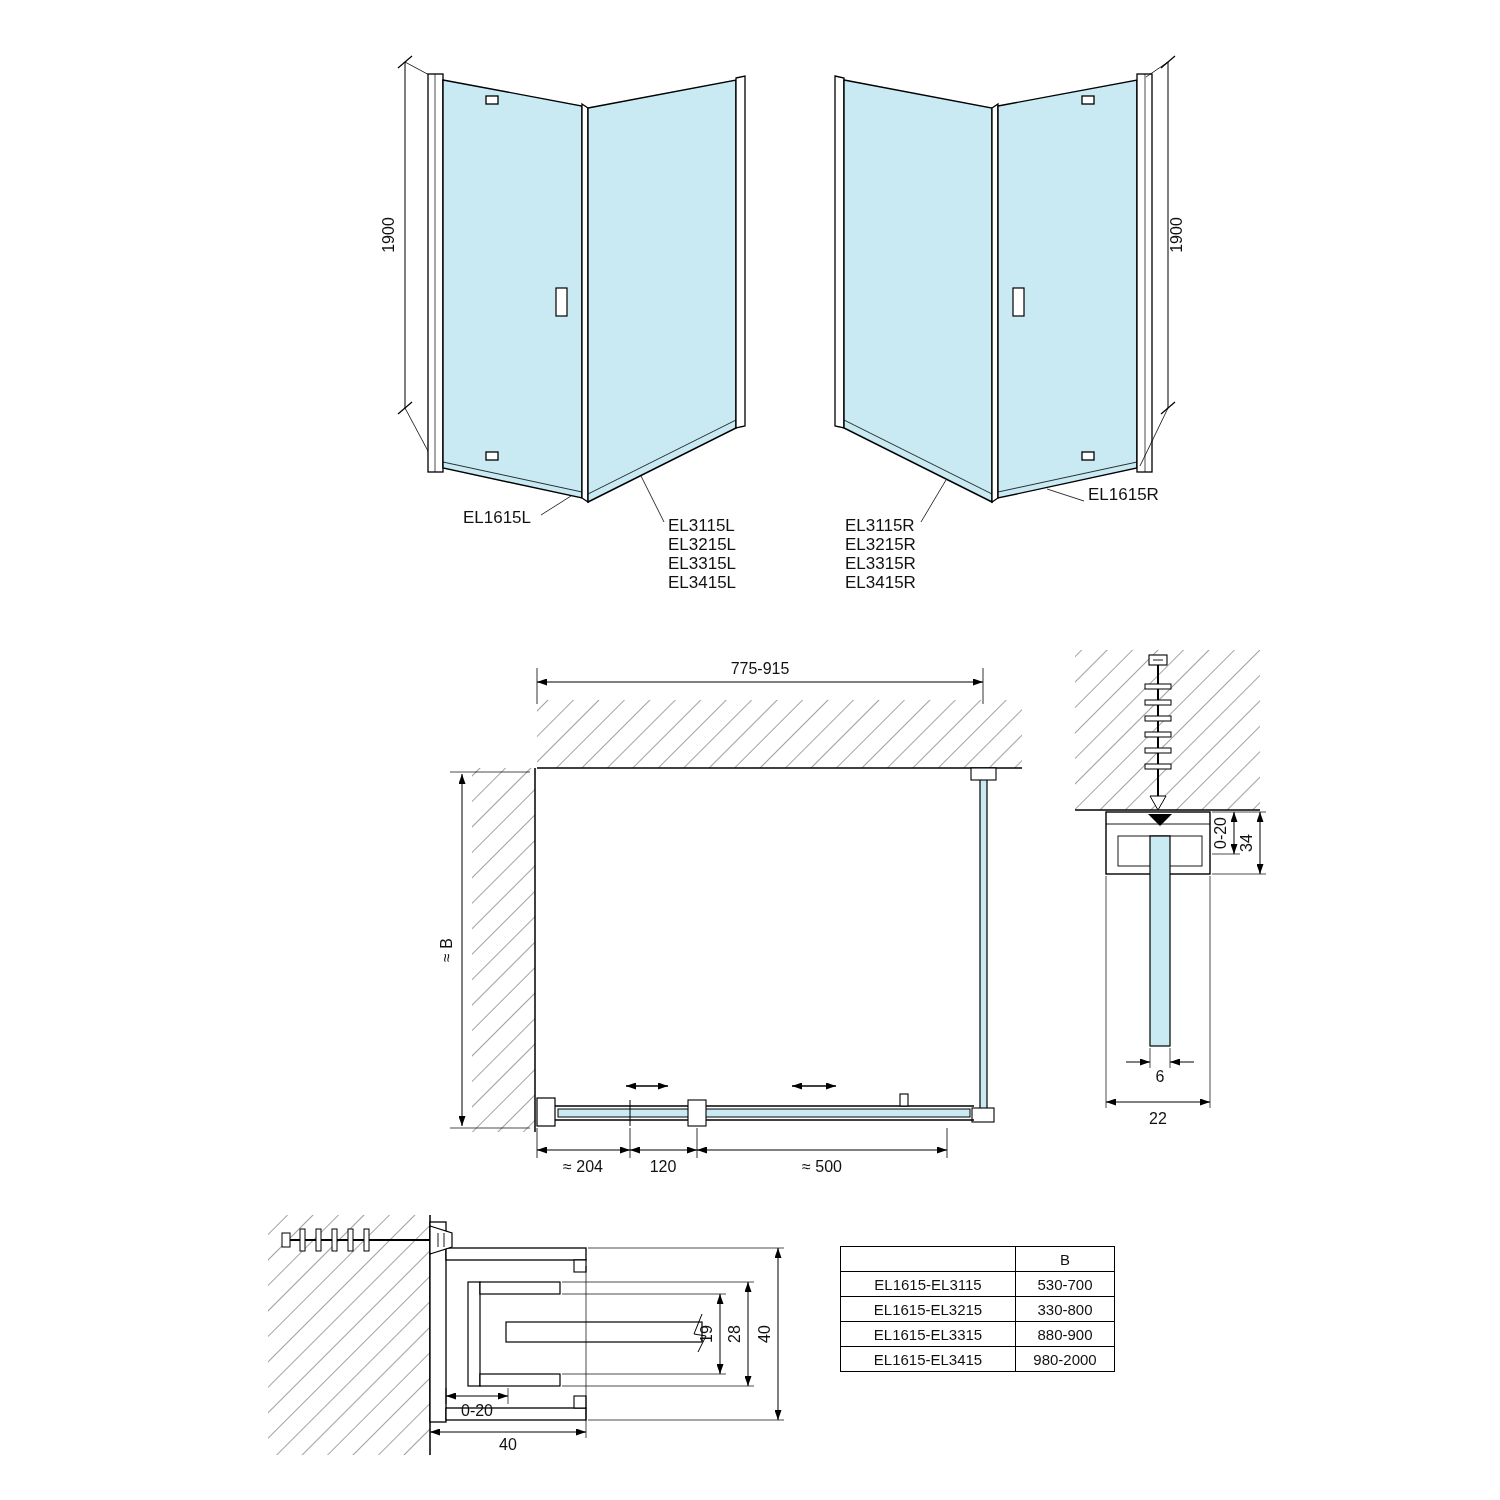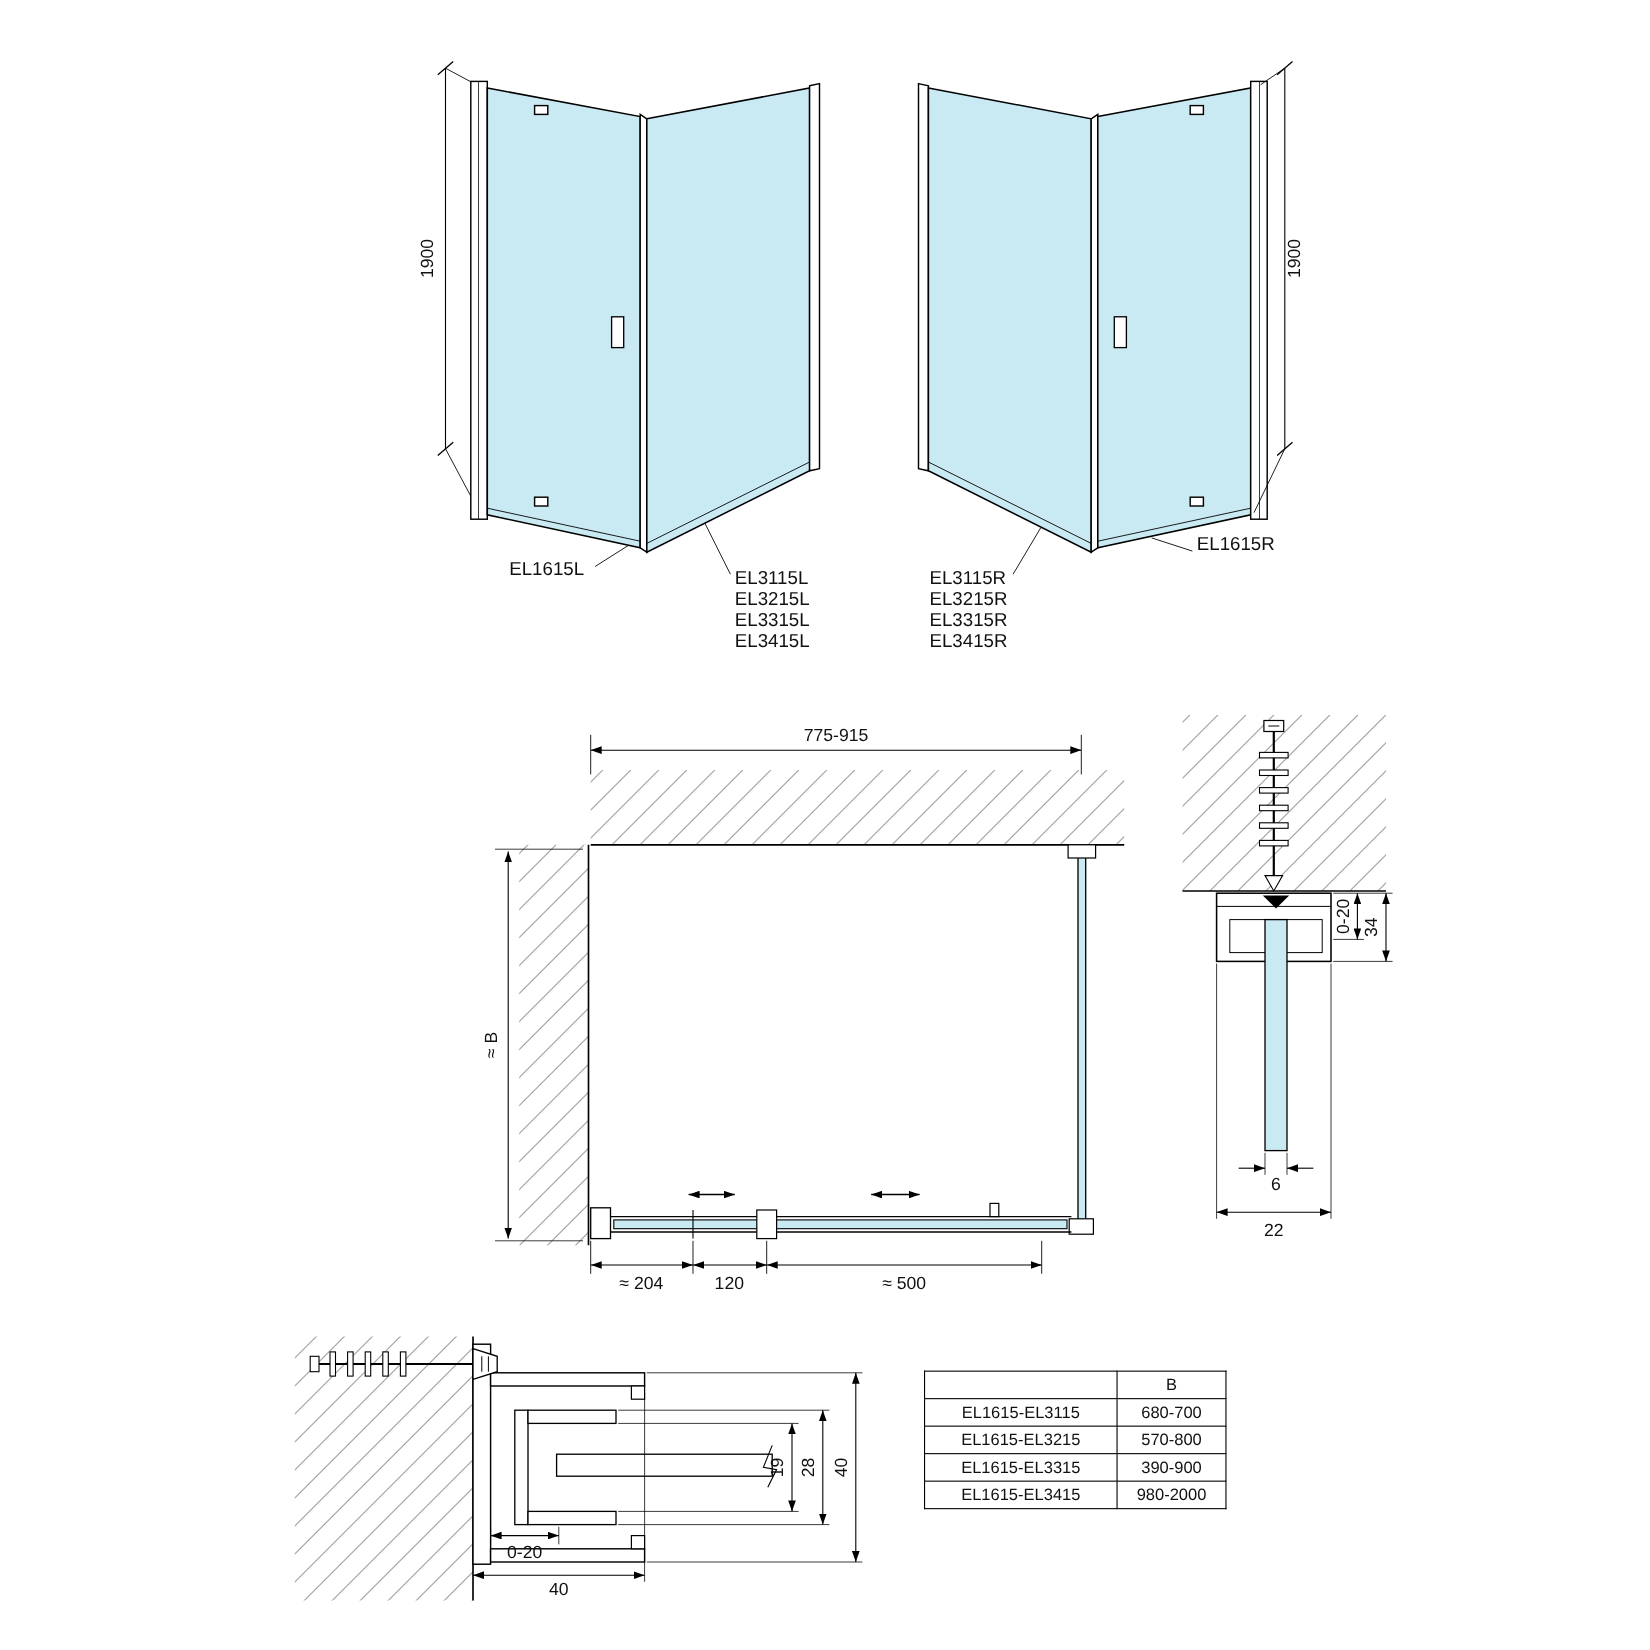--- a/index.html
+++ b/index.html
@@ -255,29 +255,29 @@
 <table class="size-table">
   <thead>
     <tr>
       <th class="col-model"></th>
       <th class="col-b">B</th>
     </tr>
   </thead>
   <tbody>
     <tr>
       <td>EL1615-EL3115</td>
-      <td>680-700</td>
+      <td>530-700</td>
     </tr>
     <tr>
       <td>EL1615-EL3215</td>
-      <td>570-800</td>
+      <td>330-800</td>
     </tr>
     <tr>
       <td>EL1615-EL3315</td>
-      <td>390-900</td>
+      <td>880-900</td>
     </tr>
     <tr>
       <td>EL1615-EL3415</td>
       <td>980-2000</td>
     </tr>
   </tbody>
 </table>
 
 </div>
 

